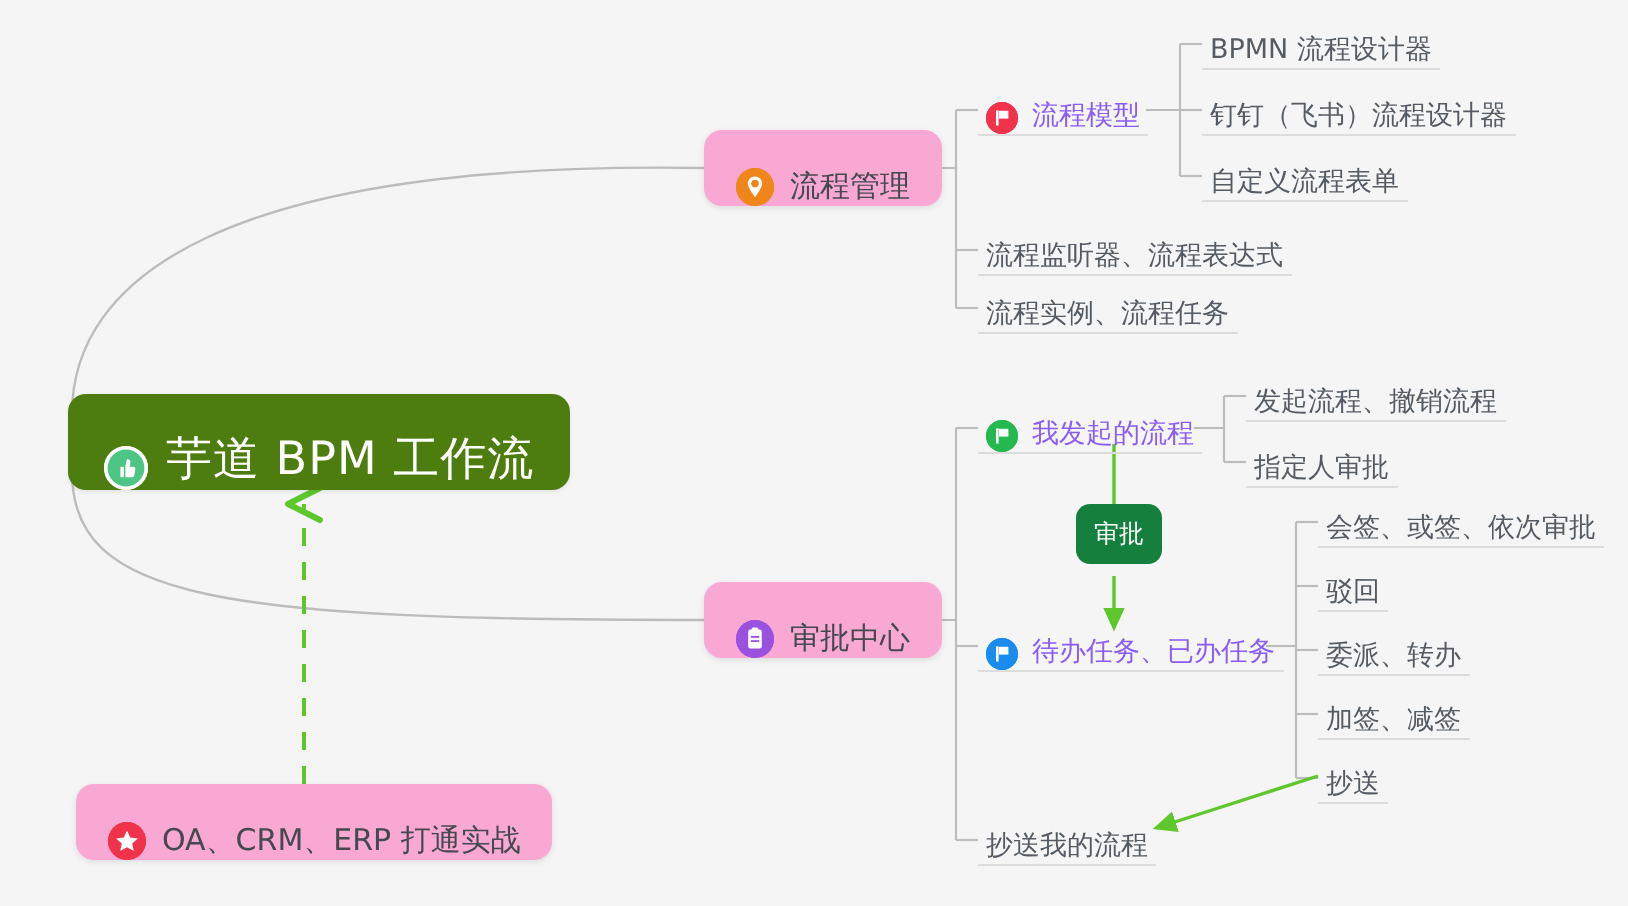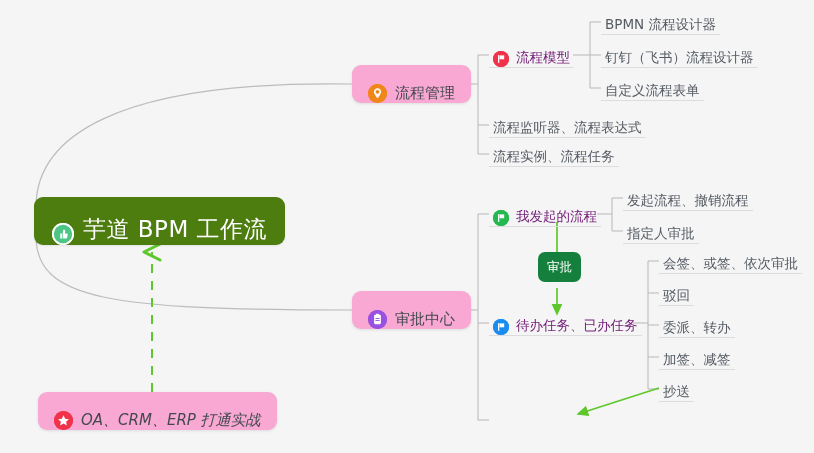--- a/index.html
+++ b/index.html
@@ -64,21 +64,21 @@
     font-size: 13.5px;
     color: #555b63;
     height: 26px;
     padding: 0 4px 0 4px;
     border-bottom: 1px solid #dcdcdc;
     background: transparent;
   }
 
   .icon-node {
     font-size: 13.5px;
-    color: #701a75;
+    color: #8b5cf6;
     height: 26px;
     padding: 0 4px;
     border-bottom: 1px solid #dcdcdc;
     background: transparent;
   }
 
   
   .circ-icon {
     width: 16px;
     height: 16px;
@@ -180,21 +180,21 @@
         <circle cx="11" cy="11" r="9.2" fill="#4dc585"></circle>
         <path d="M8.2 10.4 L9.9 10.4 L9.9 15.6 L8.2 15.6 Z" fill="#ffffff"></path>
         <path d="M10.7 10.3 L10.7 15.6 L14.0 15.6 C14.6 15.6 15.0 15.2 15.1 14.7
                  L15.7 11.6 C15.8 11.0 15.4 10.4 14.8 10.4 L12.9 10.4
                  L13.2 8.3 C13.3 7.4 12.7 6.6 11.9 6.6 C11.6 6.6 11.4 6.8 11.3 7.1 L10.7 10.3 Z" fill="#ffffff"></path>
       </svg>
     </span>
     <span class="root-label">芋道 BPM 工作流</span>
   </div>
 
-  <div class="node card-node" style="left:38px; top:392px;font-style:italic;">
+  <div class="node card-node" style="left:38px; top:392px;">
     <span class="circ-icon med" style="background:#f0334b;">
       <svg width="19" height="19" viewBox="0 0 19 19">
         <circle cx="9.5" cy="9.5" r="9.5" fill="#f0334b"></circle>
         <path d="M9.5 4.3 L11.1 7.8 L14.9 8.2 L12.1 10.8 L12.9 14.5
                  L9.5 12.6 L6.1 14.5 L6.9 10.8 L4.1 8.2 L7.9 7.8 Z" fill="#ffffff"></path>
       </svg>
     </span>
     <span>OA、CRM、ERP 打通实战</span>
   </div>
 
@@ -289,18 +289,21 @@
   <div class="node text-node" style="left:659px; top:312px;">
     <span>委派、转办</span>
   </div>
   <div class="node text-node" style="left:659px; top:344px;">
     <span>加签、减签</span>
   </div>
   <div class="node text-node" style="left:659px; top:376px;">
     <span>抄送</span>
   </div>
 
+  <div class="node text-node" style="left:489px; top:407px;">
+    <span>抄送我的流程</span>
+  </div>
 
   <div class="tag-node" style="left:538px; top:252px;">
     <span>审批</span>
   </div>
 
 </div>
 
 </body></html>

